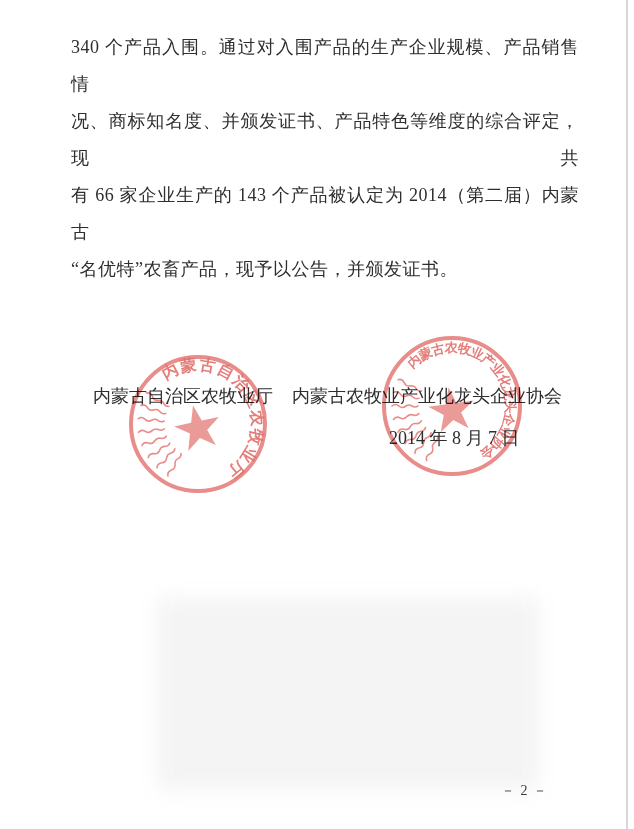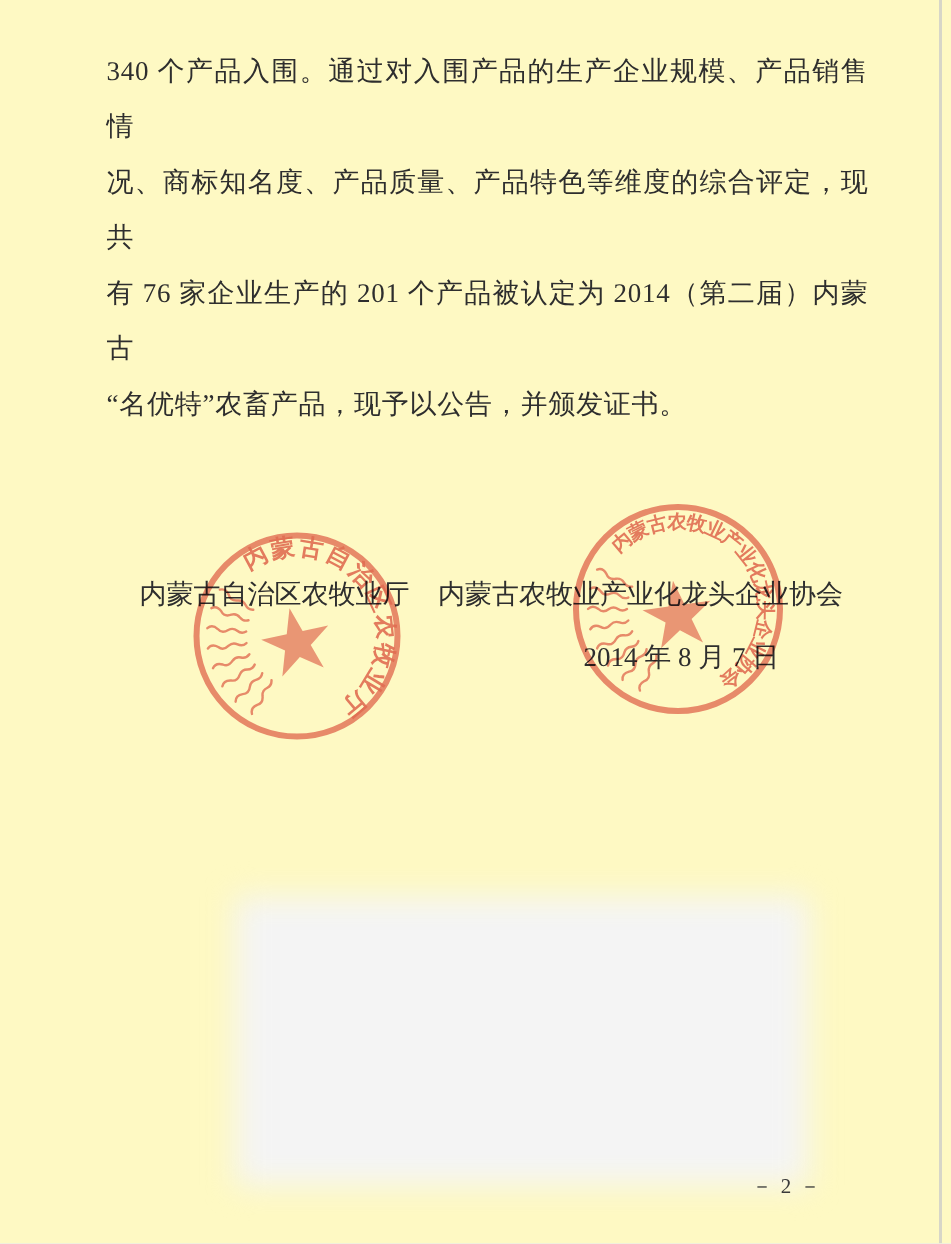--- a/index.html
+++ b/index.html
@@ -1,18 +1,18 @@
 <!DOCTYPE html>
 <html><head>
 <meta charset="utf-8">
 <style>
   html,body{margin:0;padding:0;background:#e8e8e8;}
   .page{
     position:relative;width:634px;height:829px;margin:0 auto;
-    background:#fef9c3;overflow:hidden;
+    background:#ffffff;overflow:hidden;
     font-family:"Liberation Serif","DejaVu Serif",serif;
     color:#2e2e2e;
   }
   .scan-shade{
     position:absolute;left:157px;top:598px;width:382px;height:192px;
     background:#f4f4f4;filter:blur(10px);
   }
   .edge-line{
     position:absolute;right:6px;top:0;width:2px;height:829px;
     background:#c9c9c9;opacity:.75;
@@ -60,22 +60,22 @@
 </head>
 <body>
 
 <div class="page">
 
   <div class="scan-shade"></div>
   <div class="edge-line"></div>
 
   <div class="para">
     <div class="line">340 个产品入围。通过对入围产品的生产企业规模、产品销售情</div>
-    <div class="line">况、商标知名度、产品质量、产品特色等维度的综合评定，现共</div>
-    <div class="line">有 76 家企业生产的 201 个产品被认定为 2014（第二届）内蒙古</div>
+    <div class="line">况、商标知名度、并颁发证书、产品特色等维度的综合评定，现共</div>
+    <div class="line">有 66 家企业生产的 143 个产品被认定为 2014（第二届）内蒙古</div>
     <div class="line last">“名优特”农畜产品，现予以公告，并颁发证书。</div>
   </div>
 
 
   <div class="org org-right">内蒙古农牧业产业化龙头企业协会</div>
   <div class="org org-left">内蒙古自治区农牧业厅</div>
   <div class="date-line">2014 年 8 月 7 日</div>
 
   <svg class="seal seal-left" id="seal-left" viewBox="0 0 160 160" style="color: rgb(220, 86, 80);">
     <circle class="seal-ring" cx="80" cy="80" r="67"></circle>

